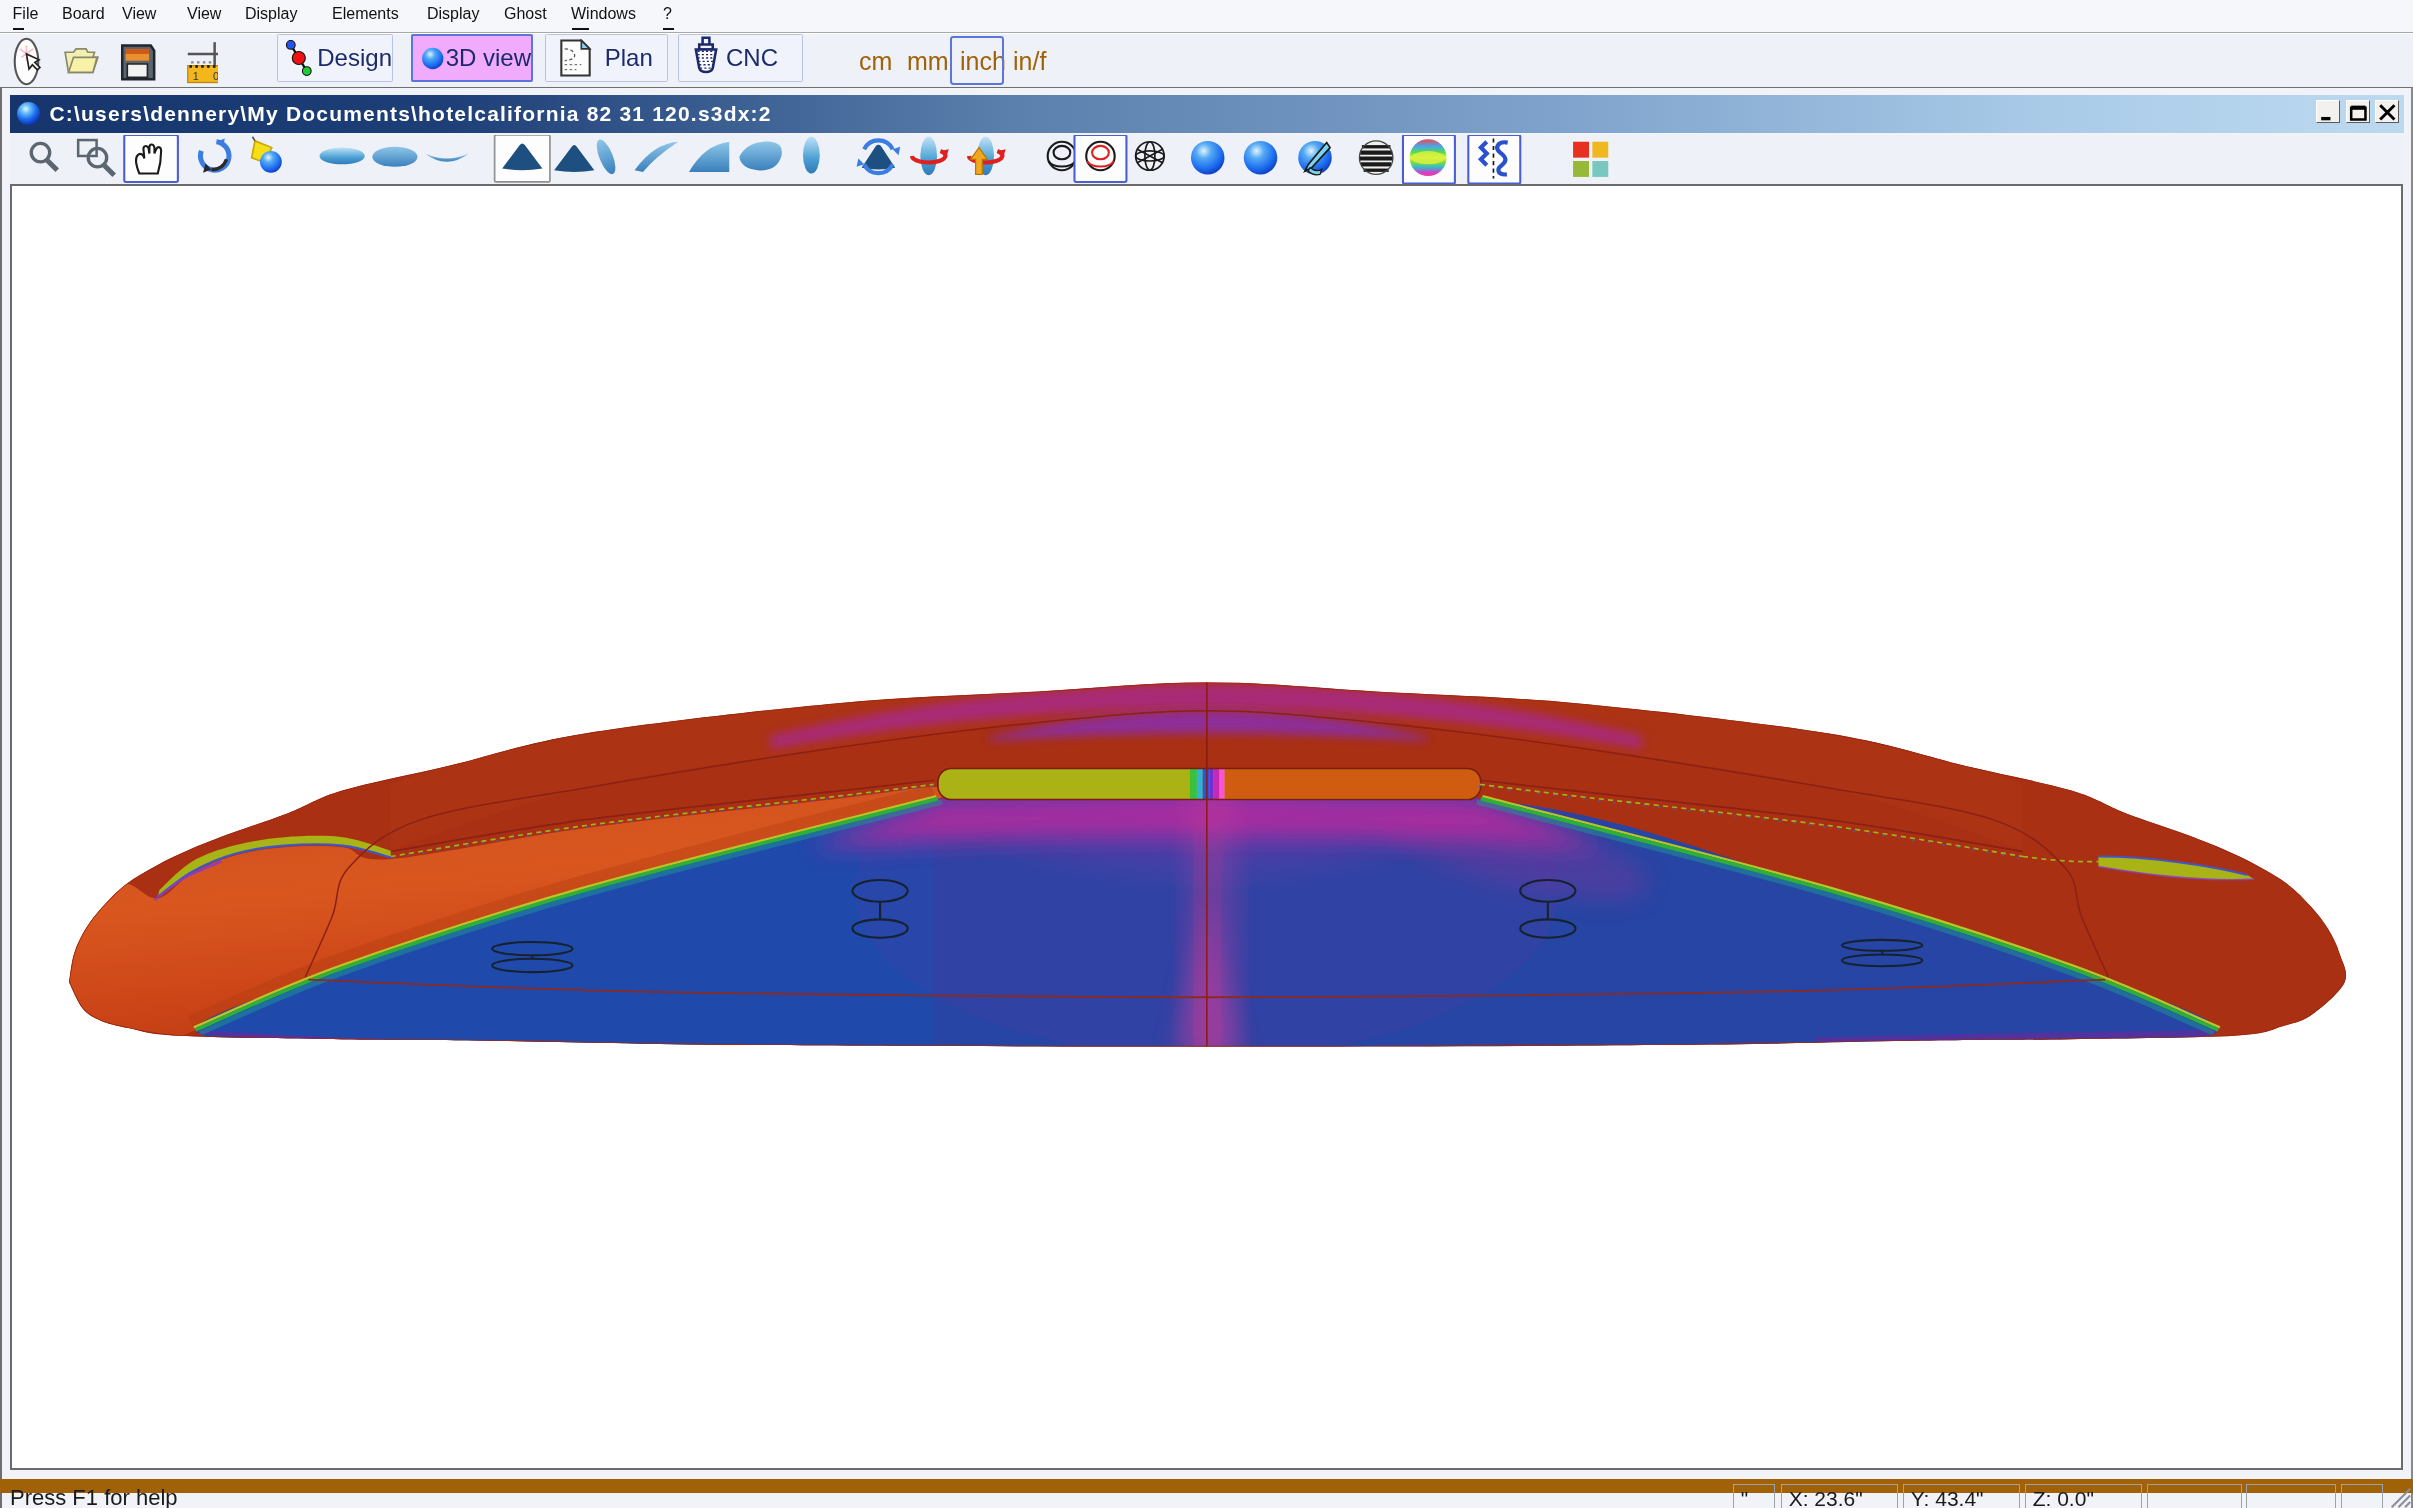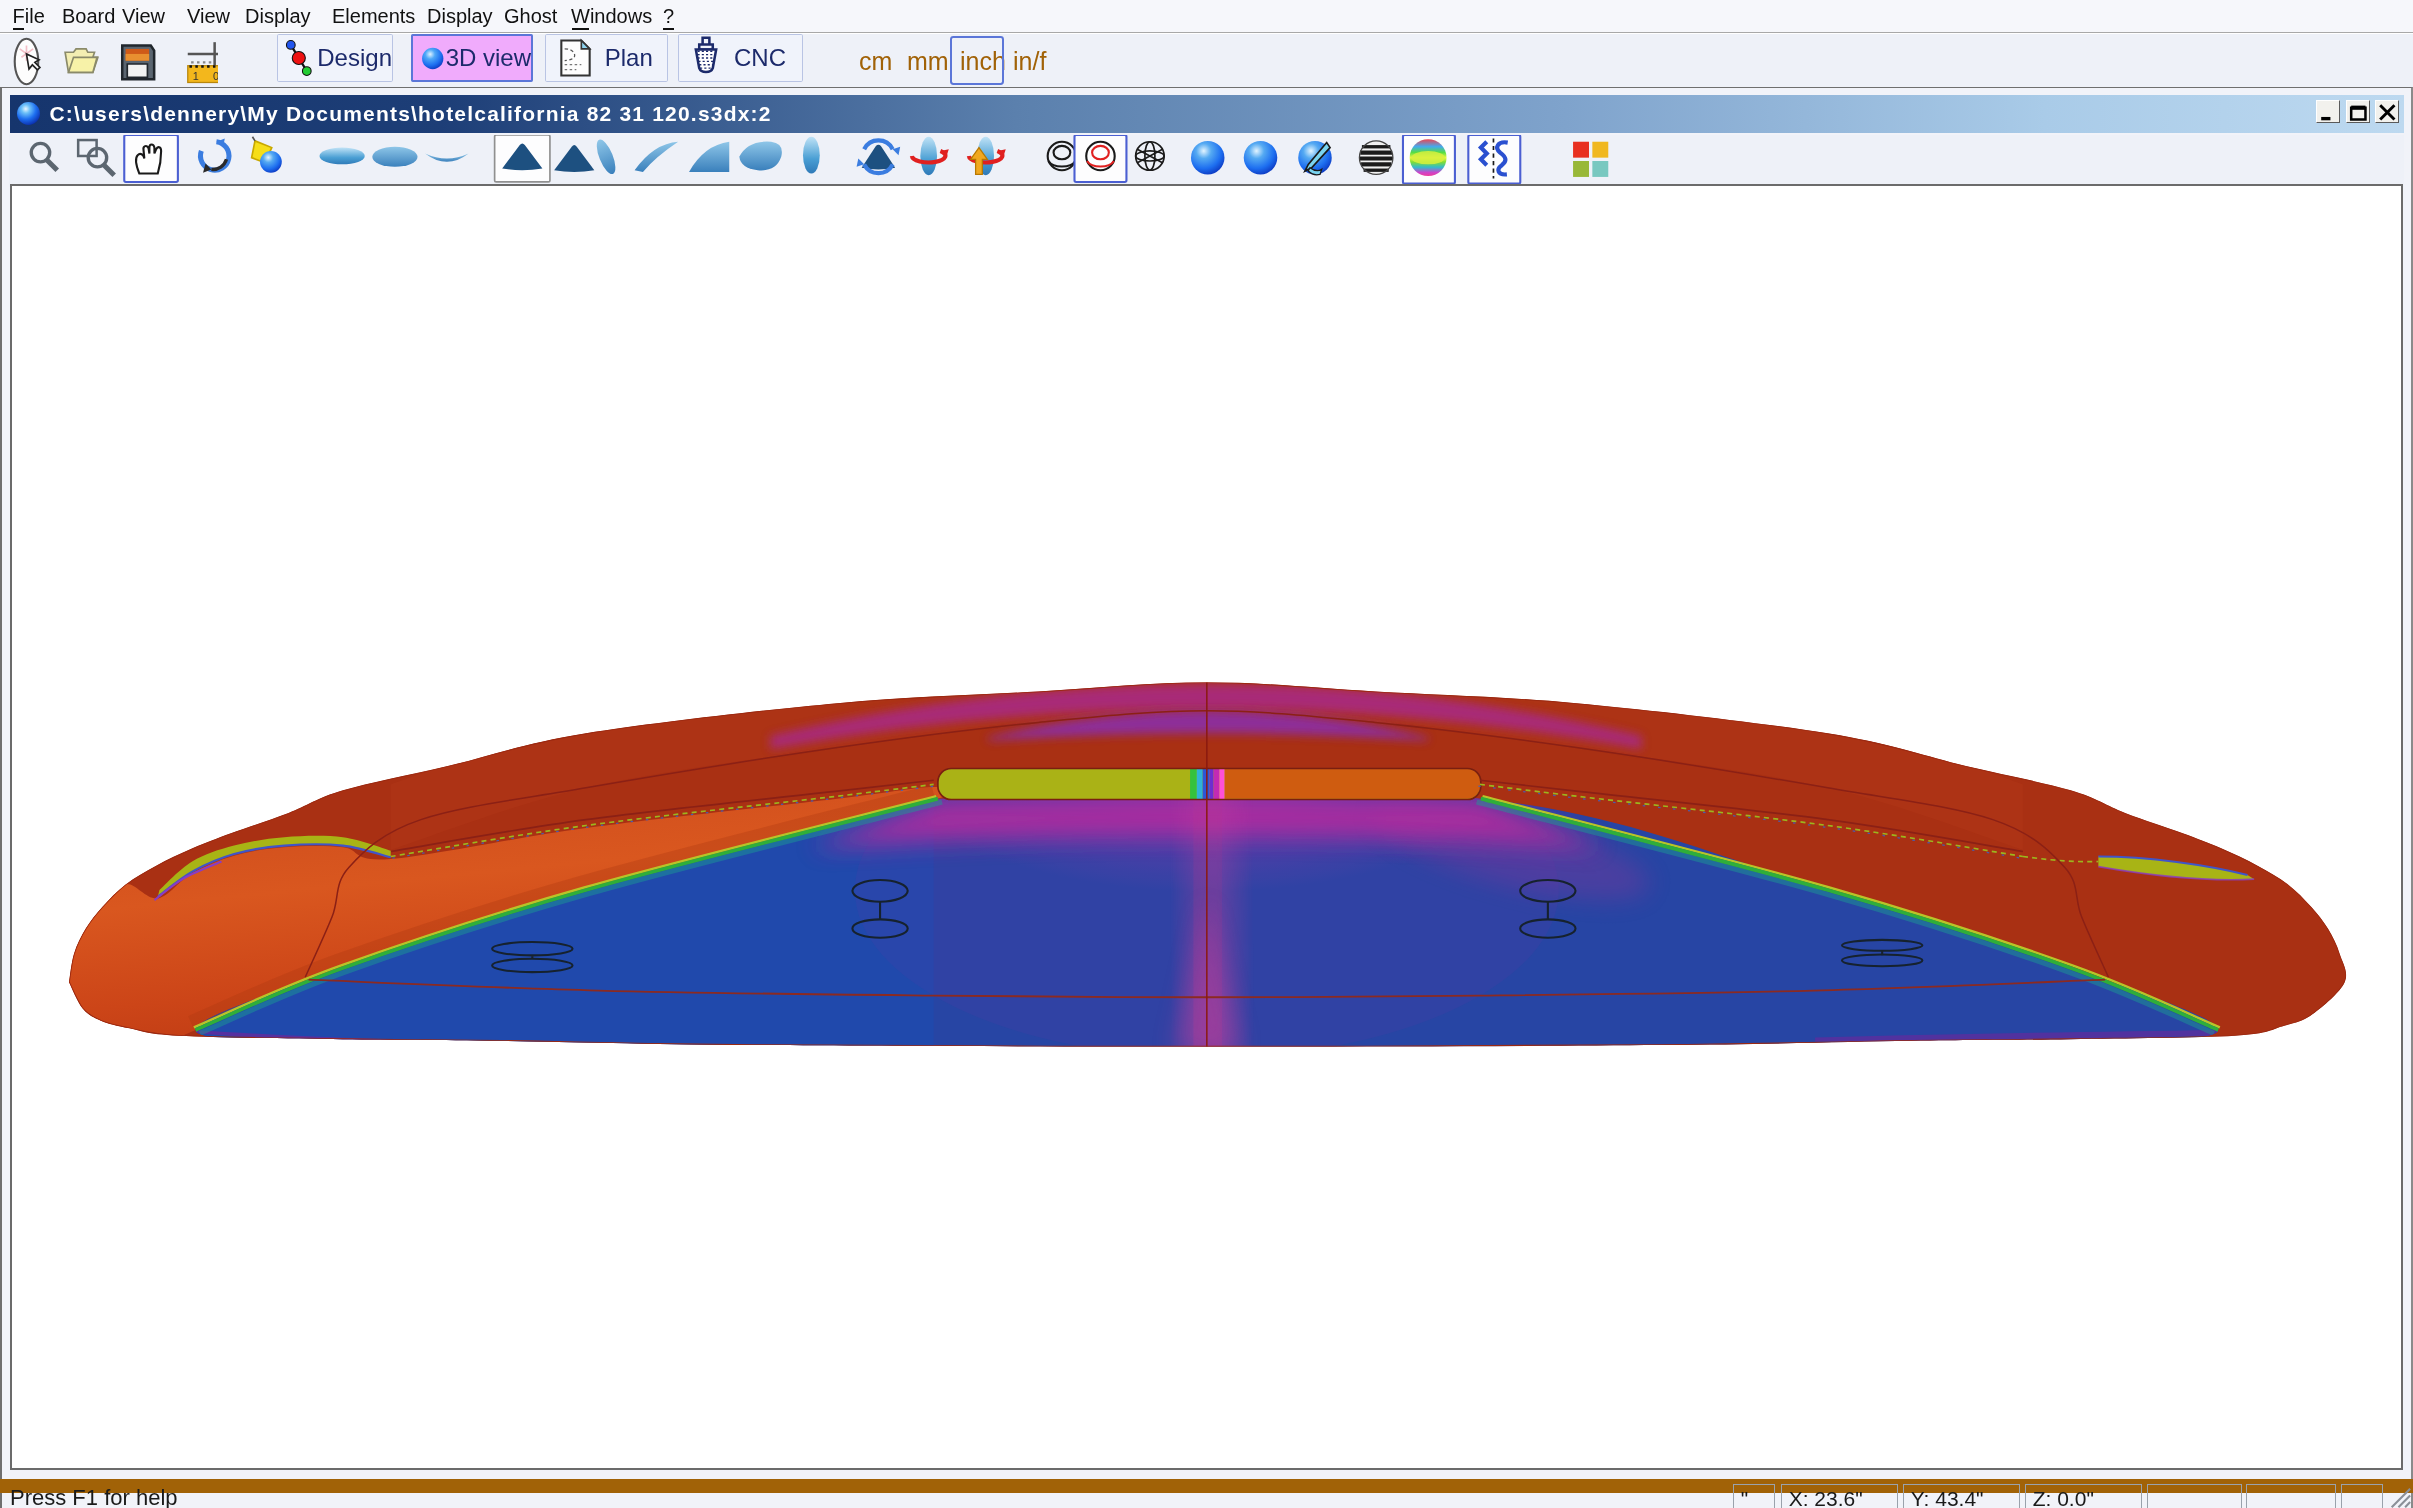--- a/index.html
+++ b/index.html
@@ -1,21 +1,21 @@
 <!DOCTYPE html>
 <html style="font-size:13.4px"><head>
 <meta charset="utf-8">
 <style>
 * { margin:0; padding:0; box-sizing:border-box; }
 html,body { width:2413px; height:1508px; overflow:hidden; background:#ffffff;
   font-family:"Liberation Sans", sans-serif; }
 
 #menubar { position:absolute; left:0; top:0; width:2413px; height:33px;
   background:#f6f7fb; border-bottom:1.7px solid #a8a8a8; color:#111;
-  font-size:20px; letter-spacing:0px; }
+  font-size:16px; letter-spacing:0px; }
 #menubar span { position:absolute; top:5px; white-space:pre; }
 
 #toolbar1 { position:absolute; left:0; top:34px; width:2413px; height:53px;
   background:#eef1f8; }
 .tbtn { position:absolute; top:0px; height:48px; background:#f0f3fb;
   border:1.7px solid #b9c4e4; border-radius:1.7px; display:flex; align-items:center;
   color:#1c2a6b; font-size:24px; white-space:nowrap; }
 .tbtn.sel { border:2.5px solid #5b76d8; background:#f0abfc; }
 .unit { position:absolute; color:#a16207; font-size:25px; top:12.6px; }
 
@@ -123,21 +123,21 @@
       <path d="M8 33 h20 M8 39 h14" stroke="#777" stroke-width="1.5" stroke-dasharray="3 3"></path>
     </svg>
     <span style="margin-left:12px">Plan</span>
     </div>
   <div class="tbtn" style="left:678px; width:125px;">
     <svg style="margin-left:10px" width="34" height="44" viewBox="0 0 40 52">
       <path d="M16 2 h8 v8 h-8 z M12 10 h16 v6 h-16 z" fill="none" stroke="#1c2a6b" stroke-width="3"></path>
       <path d="M8 16 h24 l-4 22 c-2 6 -14 6 -16 0 z" fill="#fff" stroke="#1c2a6b" stroke-width="3"></path>
       <path d="M10 18 h20 M10 22 h20 M10 26 h19 M11 30 h18 M12 34 h16 M13 38 h14" stroke="#1c2a6b" stroke-width="1.6" stroke-dasharray="2.5 2.5"></path>
     </svg>
-    <span style="margin-left:11px">CNC</span>
+    <span style="margin-left:3px">CNC</span>
     </div>
   <span class="unit" style="left:859px">cm</span>
   <span class="unit" style="left:907px">mm</span>
   <span class="unit" style="left:960px">inch</span>
   <div style="position:absolute; left:950px; top:1.7px; width:54px; height:49px; border:2.5px solid #5b76d8; border-radius:3.4px;"></div>
   <span class="unit" style="left:1013px">in/f</span>
 </div>
 <div id="mdiwin">
   <div id="titlebar">
     <svg style="position:absolute;left:5px;top:5px" width="27" height="27" viewBox="0 0 40 40">

